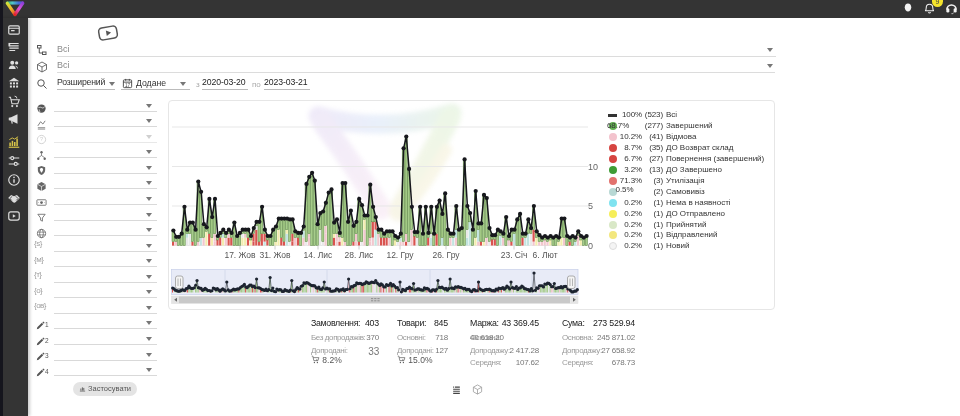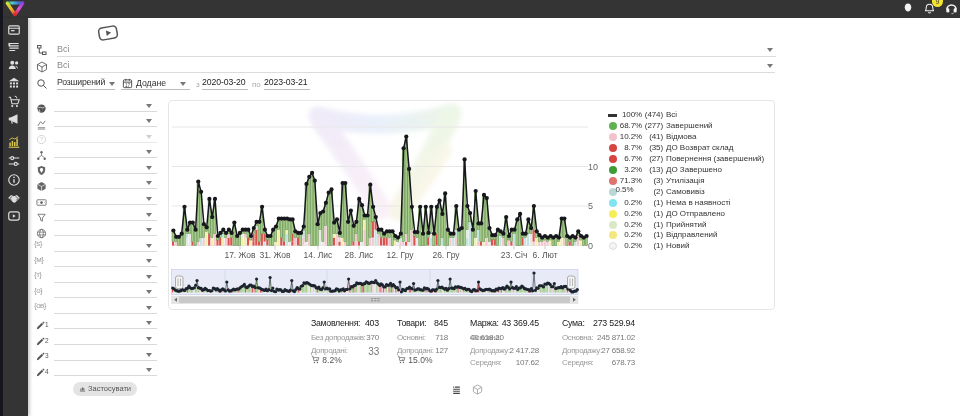--- a/index.html
+++ b/index.html
@@ -1376,24 +1376,24 @@
 <rect x="171.5" y="296" width="406.5" height="7.5" fill="#eee" stroke="#ddd" stroke-width="0.5"></rect>
 <rect x="179" y="296.4" width="391" height="6.8" fill="#c9c9c9"></rect>
 <path d="M371 298.6h2.2M374.2 298.6h2.2M377.4 298.6h2.2M371 300.8h2.2M374.2 300.8h2.2M377.4 300.8h2.2" stroke="#888" stroke-width="0.9"></path>
 <rect x="171.5" y="296" width="7.5" height="7.5" fill="#e4e4e4"></rect>
     <path d="M177 297.8l-2.8 2 2.8 2z" fill="#666"></path>
 <rect x="570.5" y="296" width="7.5" height="7.5" fill="#e4e4e4"></rect>
     <path d="M573 297.8l2.8 2-2.8 2z" fill="#666"></path>
 </svg>
 <div class="abs" style="left:608px;top:114.0px;width:9px;height:2.5px;background:#333"></div>
 <div class="abs g3" style="left:607px;top:110.0px;width:35px;font-size:8px;letter-spacing:-0.1px;text-align:right">100%</div>
-<div class="abs g3" style="left:642px;top:110.0px;width:21px;font-size:8px;letter-spacing:-0.1px;text-align:right">(474)</div>
+<div class="abs g3" style="left:642px;top:110.0px;width:21px;font-size:8px;letter-spacing:-0.1px;text-align:right">(523)</div>
 <div class="abs g3" style="left:666px;top:110.0px;font-size:8px;white-space:nowrap">Всі</div>
 <div class="abs" style="left:609px;top:122.0px;width:8px;height:8px;border-radius:50%;background:#62b152;"></div>
-<div class="abs g3" style="left:607px;top:121.0px;width:35px;font-size:8px;letter-spacing:-0.1px;text-align:right">68.7%</div>
+<div class="abs g3" style="left:607px;top:121.0px;width:35px;font-size:8px;letter-spacing:-0.1px;">68.7%</div>
 <div class="abs g3" style="left:642px;top:121.0px;width:21px;font-size:8px;letter-spacing:-0.1px;text-align:right">(277)</div>
 <div class="abs g3" style="left:666px;top:121.0px;font-size:8px;white-space:nowrap">Завершений</div>
 <div class="abs" style="left:609px;top:132.9px;width:8px;height:8px;border-radius:50%;background:#f3c3cd;"></div>
 <div class="abs g3" style="left:607px;top:131.9px;width:35px;font-size:8px;letter-spacing:-0.1px;text-align:right">10.2%</div>
 <div class="abs g3" style="left:642px;top:131.9px;width:21px;font-size:8px;letter-spacing:-0.1px;text-align:right">(41)</div>
 <div class="abs g3" style="left:666px;top:131.9px;font-size:8px;white-space:nowrap">Відмова</div>
 <div class="abs" style="left:609px;top:143.8px;width:8px;height:8px;border-radius:50%;background:#d64541;"></div>
 <div class="abs g3" style="left:607px;top:142.8px;width:35px;font-size:8px;letter-spacing:-0.1px;text-align:right">8.7%</div>
 <div class="abs g3" style="left:642px;top:142.8px;width:21px;font-size:8px;letter-spacing:-0.1px;text-align:right">(35)</div>
 <div class="abs g3" style="left:666px;top:142.8px;font-size:8px;white-space:nowrap">ДО Возврат склад</div>

